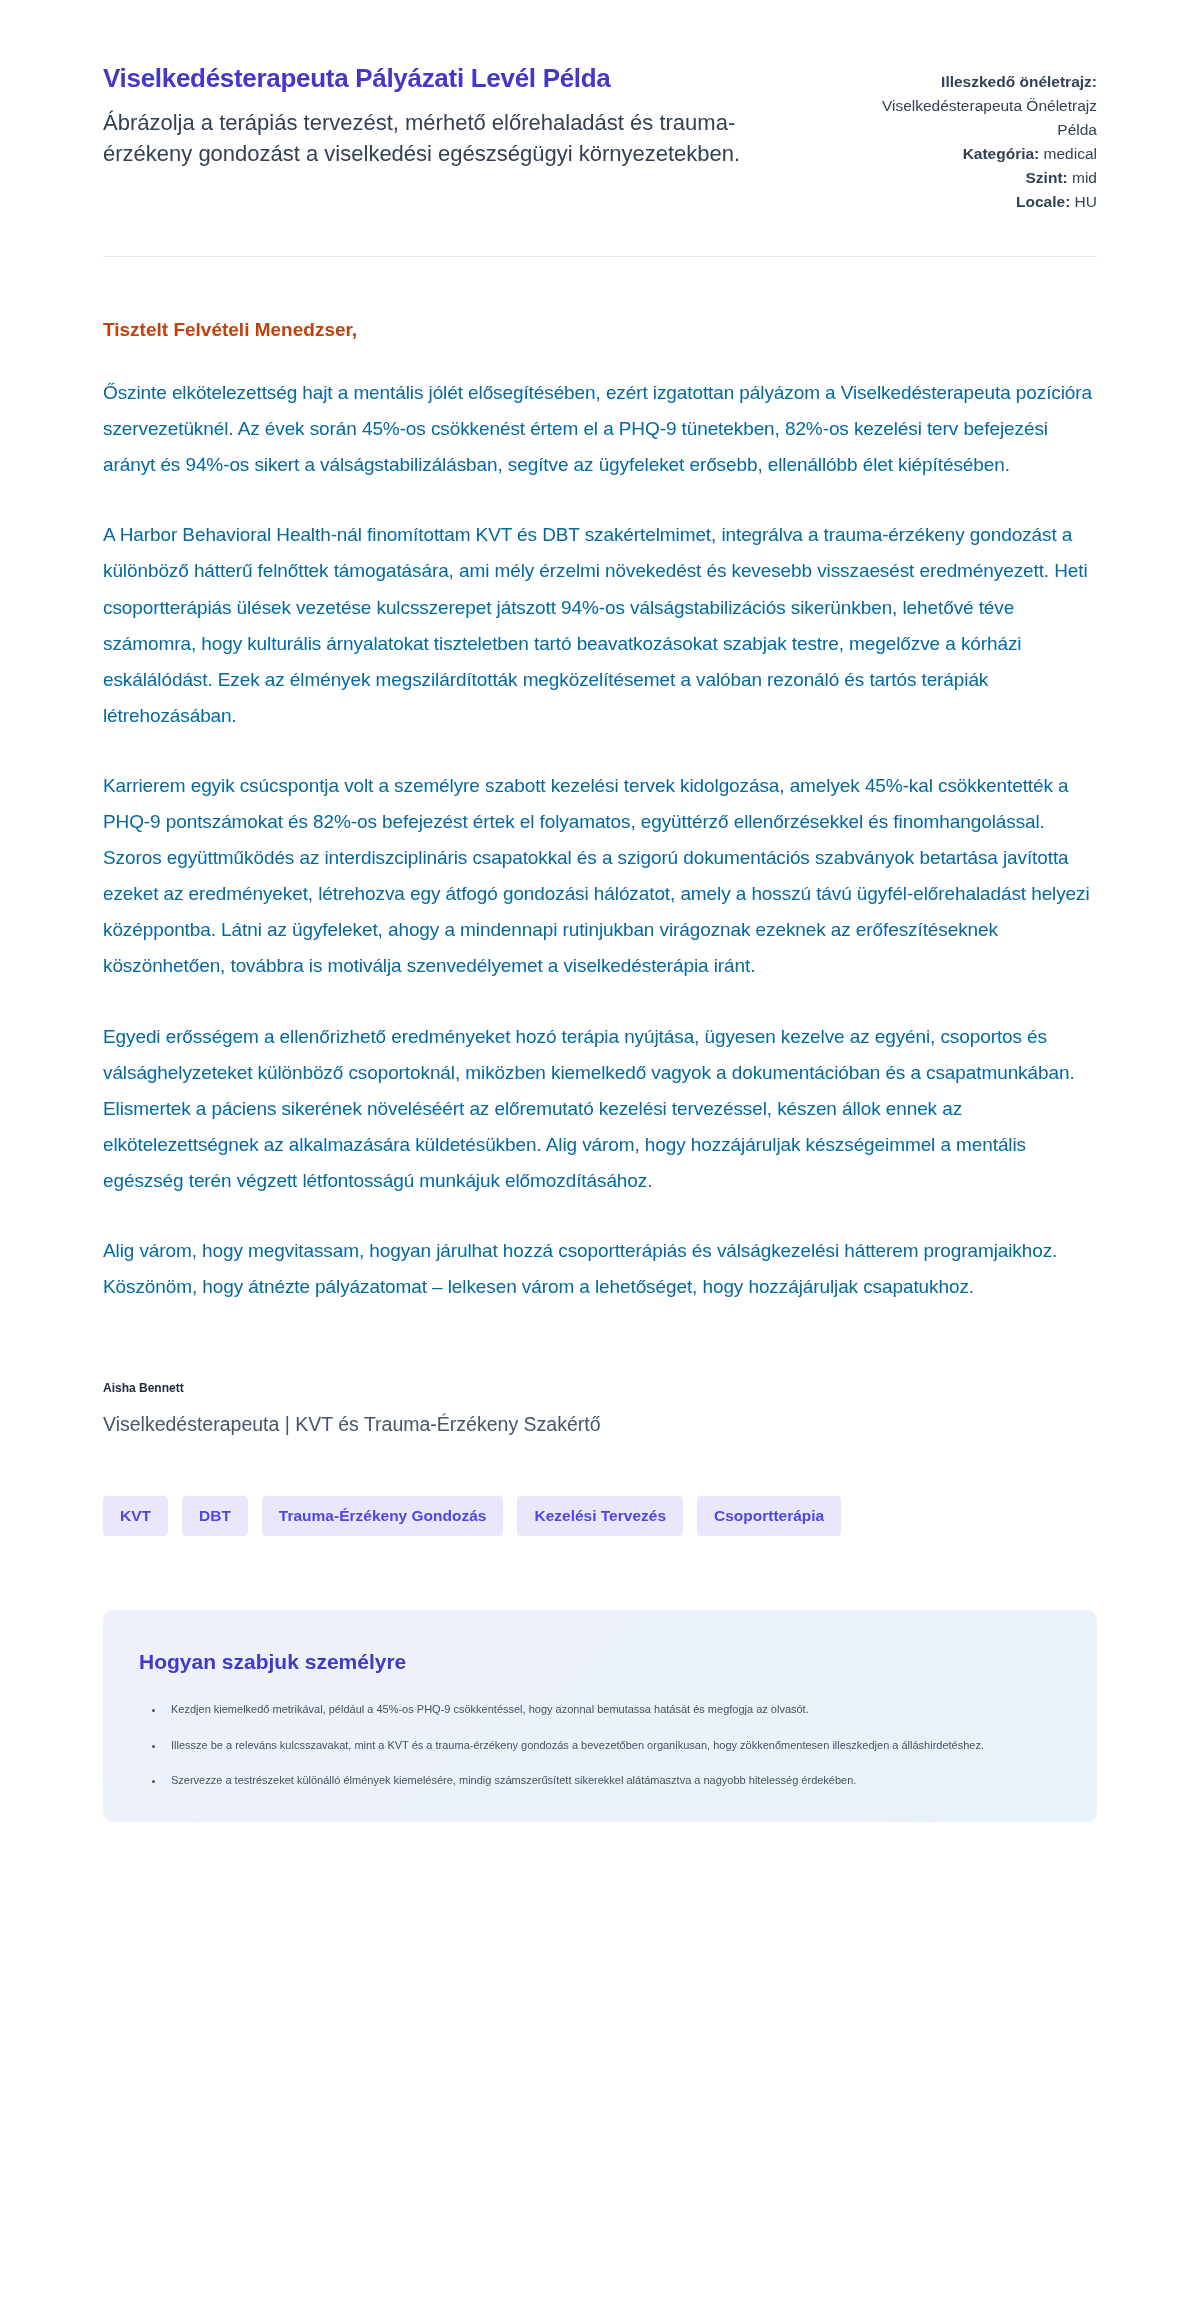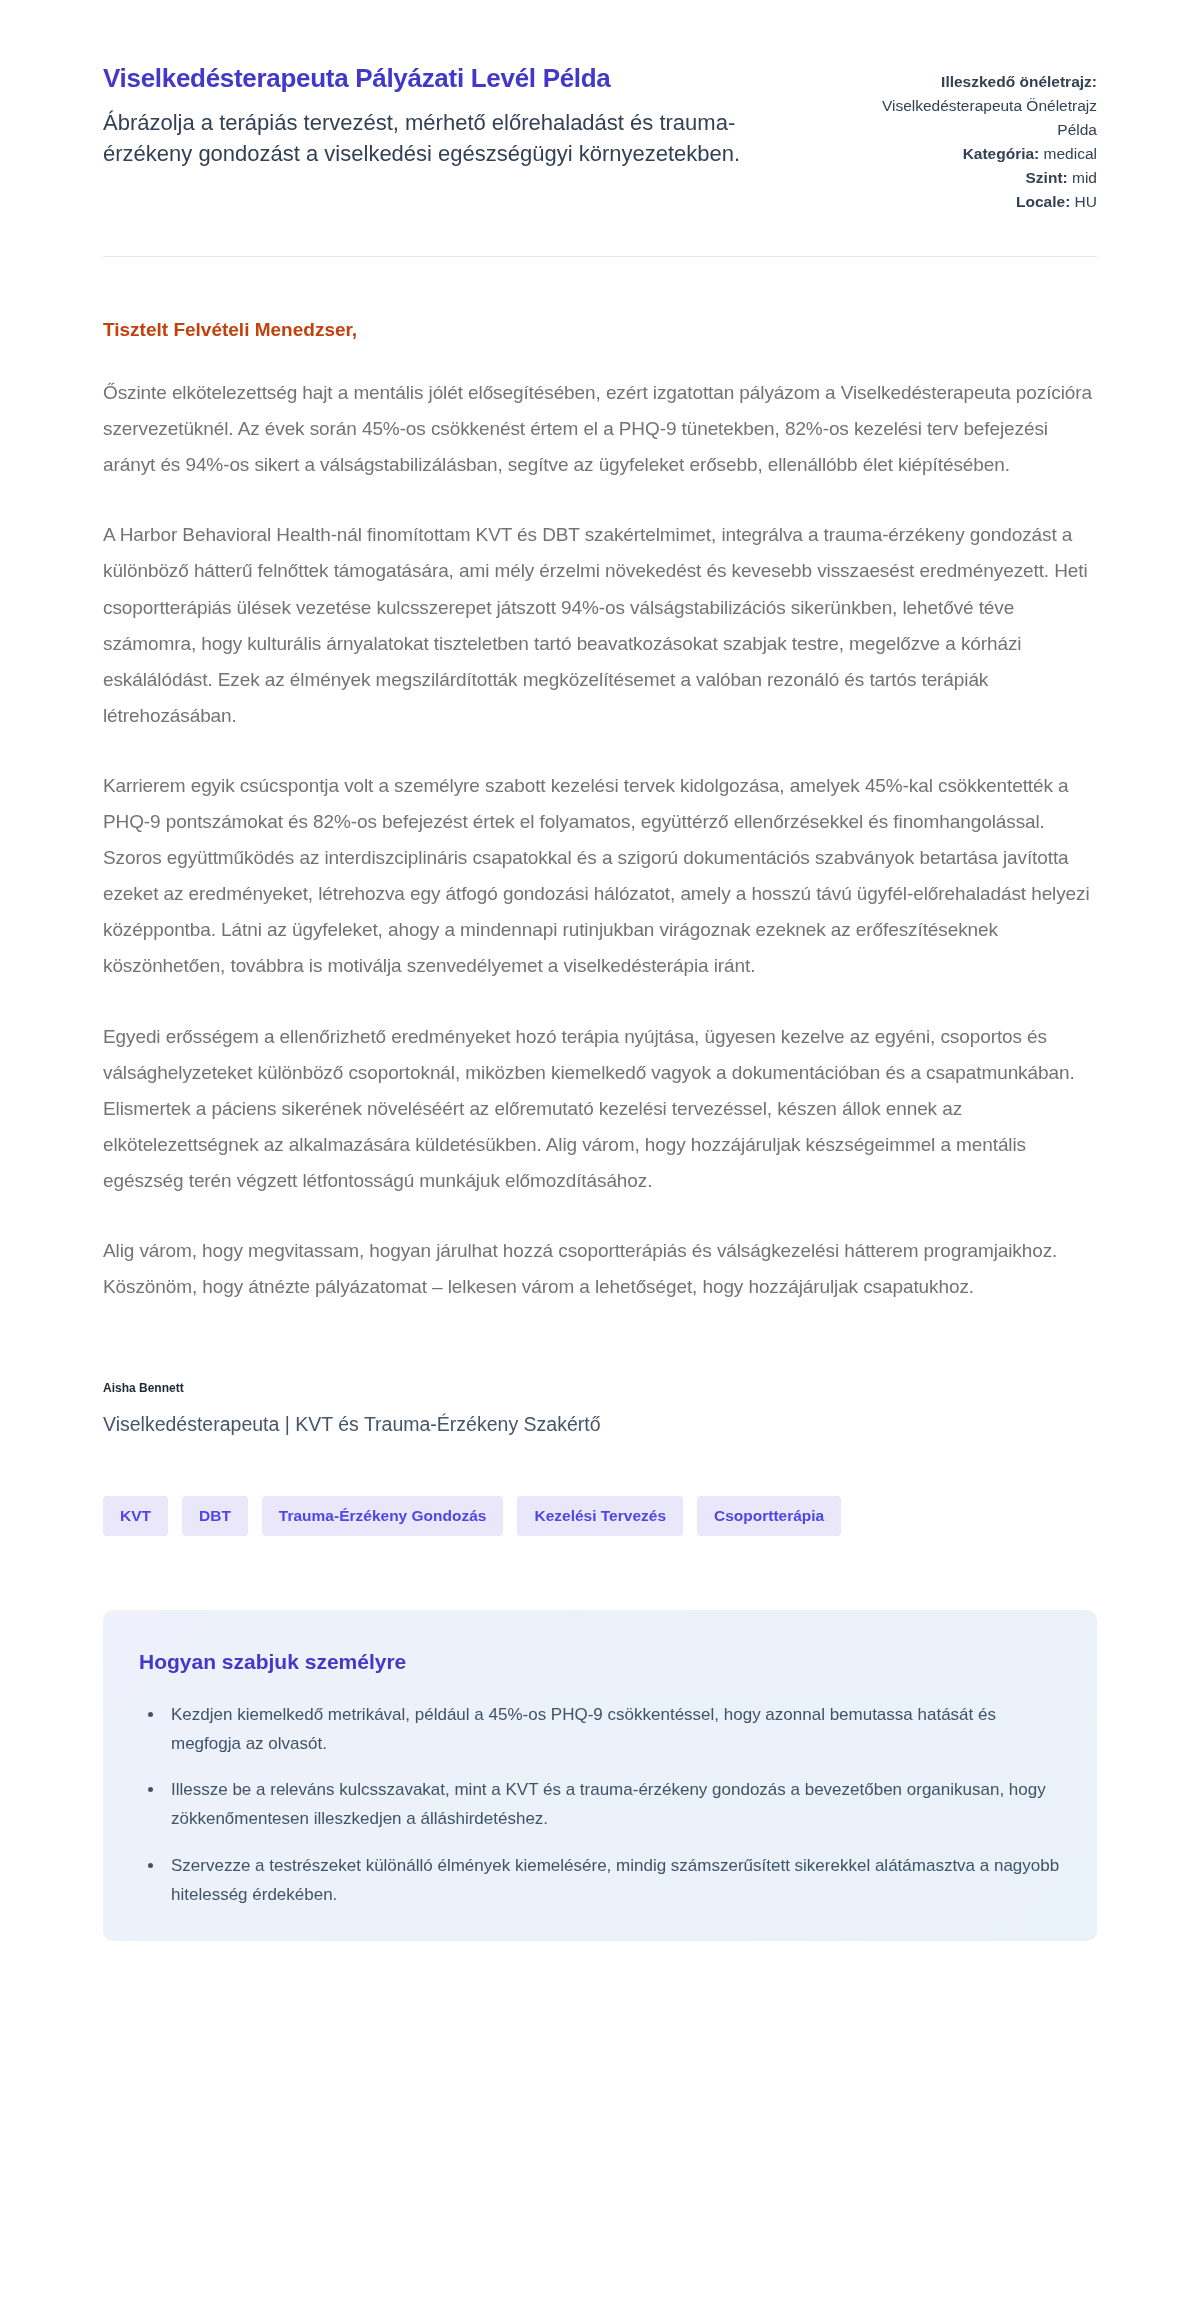--- a/index.html
+++ b/index.html
@@ -54,21 +54,21 @@
   .greeting {
     margin: 62px 0 0;
     font-size: 19px;
     font-weight: 700;
     color: #c2410c;
   }
   .para {
     margin: 34px 0 0;
     font-size: 19px;
     line-height: 1.9;
-    color: #737373;
+    color: #0369a1;
     letter-spacing: -0.1px;
   }
 
   
   .sig-name {
     margin: 76px 0 0;
     font-size: 12px;
     font-weight: 700;
     color: #1f2937;
   }
@@ -104,21 +104,21 @@
     font-size: 21px;
     font-weight: 700;
     color: #4338ca;
   }
   .tips-list {
     margin: 26px 0 0;
     padding-left: 26px;
     color: #415366;
   }
   .tips-list li {
-    font-size: 17px;
+    font-size: 11px;
     line-height: 1.72;
     margin-bottom: 17px;
     padding-left: 6px;
   }
   .tips-list li:last-child { margin-bottom: 4px; }
 </style>
 </head>
 <body>
 
 <div class="page">

